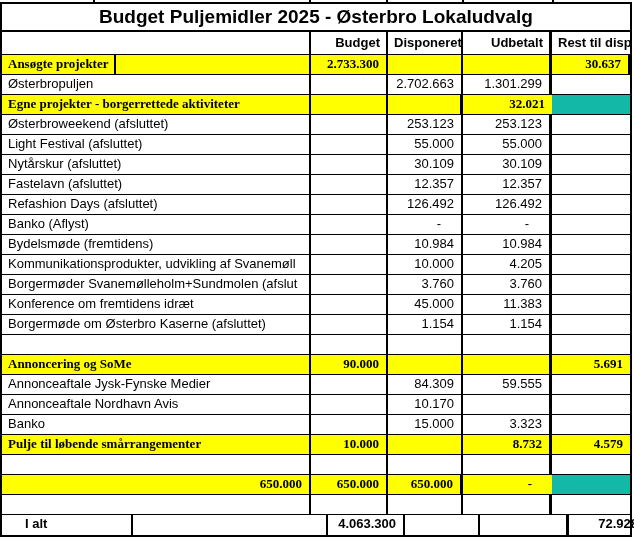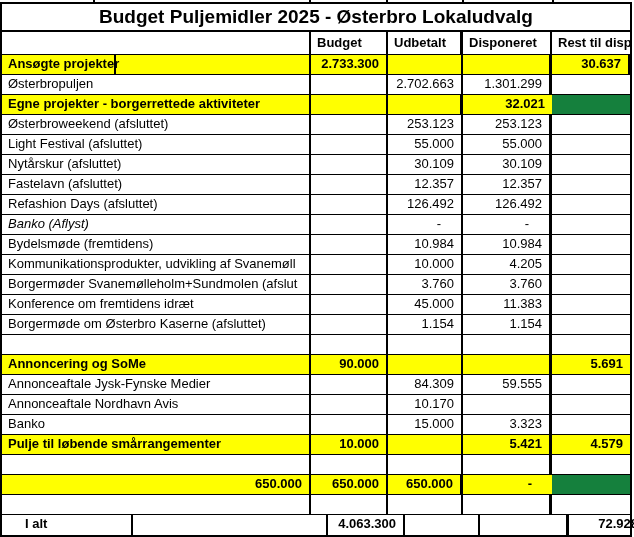--- a/index.html
+++ b/index.html
@@ -35,39 +35,39 @@
   .row {
     position: relative;
     box-sizing: border-box;
     display: grid;
     grid-template-columns: 309px 77px 75px 89px 78px;
     height: 20px;
     border-bottom: 1px solid #000;
     background: #ffffff;
   }
   .row.header-row { height: 23px; font-weight: bold; }
-  .row.header-row .cell { line-height: 22px; }
+  .row.header-row .cell { line-height: 22px; text-align: right; }
   .row:last-child { border-bottom: none; }
   .cell {
     box-sizing: border-box;
     border-right: 2px solid #000;
     padding: 0 6px;
     font-size: 13px;
     line-height: 18px;
     white-space: nowrap;
     overflow: hidden;
   }
   .cell.c-udbetalt { border-right-width: 3px; }
   .cell:last-child { border-right: none; }
   .cell.num { text-align: right; padding-right: 7px; }
   .cell.dash { padding-right: 20px; }
-  .row.y { background: #15803d; font-weight: bold; }
+  .row.y { background: #14b8a6; font-weight: bold; font-family: Liberation Serif, serif; }
   .row.y .cell { background: #ffff00; }
   .row.b { font-weight: bold; margin-left: 17px; }
-  .row.i .cell.c-label { font-style: italic; }
+  .row.i .cell.c-label { }
   .vline {
     position: absolute; left: 112px; top: 0; bottom: 0;
     width: 2px; background: #000;
   }
 </style>
 </head>
 <body>
 
 <span class="stub" style="left:93px"></span>
 <span class="stub" style="left:309px"></span>
@@ -75,22 +75,22 @@
 <span class="stub" style="left:462px"></span>
 <span class="stub" style="left:552px"></span>
 
 <div class="sheet">
 
   <div class="title-row">Budget Puljemidler 2025 - Østerbro Lokaludvalg</div>
 
   <div class="row header-row">
     <div class="cell c-label"></div>
     <div class="cell c-budget">Budget</div>
+    <div class="cell c-disponeret">Disponeret</div>
     <div class="cell c-udbetalt">Udbetalt</div>
-    <div class="cell c-disponeret">Disponeret</div>
     <div class="cell c-rest">Rest til disp.</div>
   </div>
 
   <div class="row y">
     <div class="cell c-label">Ansøgte projekter</div>
     <div class="cell c-budget num">2.733.300</div>
     <div class="cell c-disponeret num"></div>
     <div class="cell c-udbetalt num"></div>
     <div class="cell c-rest num">30.637</div>
     <span class="vline"></span>
@@ -236,21 +236,21 @@
     <div class="cell c-budget num"></div>
     <div class="cell c-disponeret num">15.000</div>
     <div class="cell c-udbetalt num">3.323</div>
     <div class="cell c-rest num"></div>
   </div>
 
   <div class="row y">
     <div class="cell c-label">Pulje til løbende smårrangementer</div>
     <div class="cell c-budget num">10.000</div>
     <div class="cell c-disponeret num"></div>
-    <div class="cell c-udbetalt num">5.421</div>
+    <div class="cell c-udbetalt num">8.732</div>
     <div class="cell c-rest num">4.579</div>
   </div>
 
   <div class="row">
     <div class="cell c-label"></div>
     <div class="cell c-budget num"></div>
     <div class="cell c-disponeret num"></div>
     <div class="cell c-udbetalt num"></div>
     <div class="cell c-rest num"></div>
   </div>

